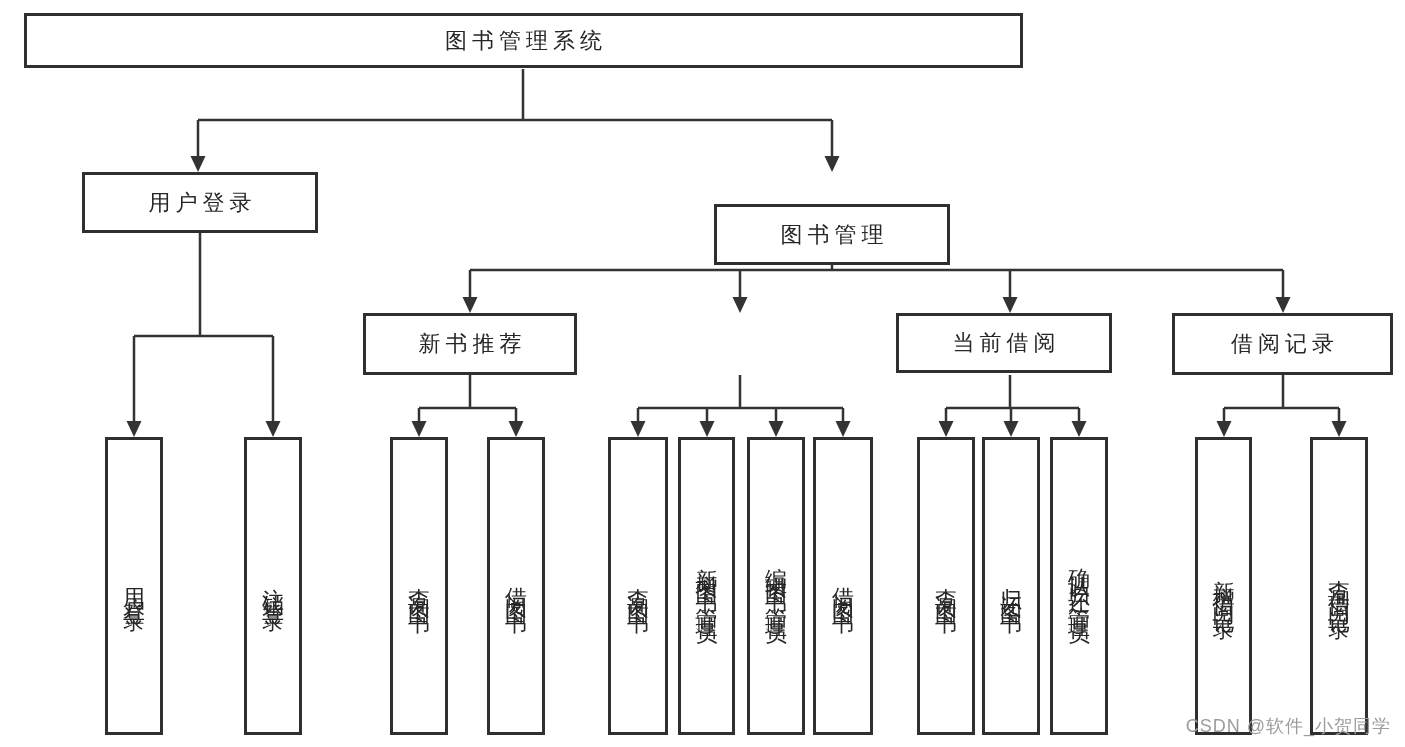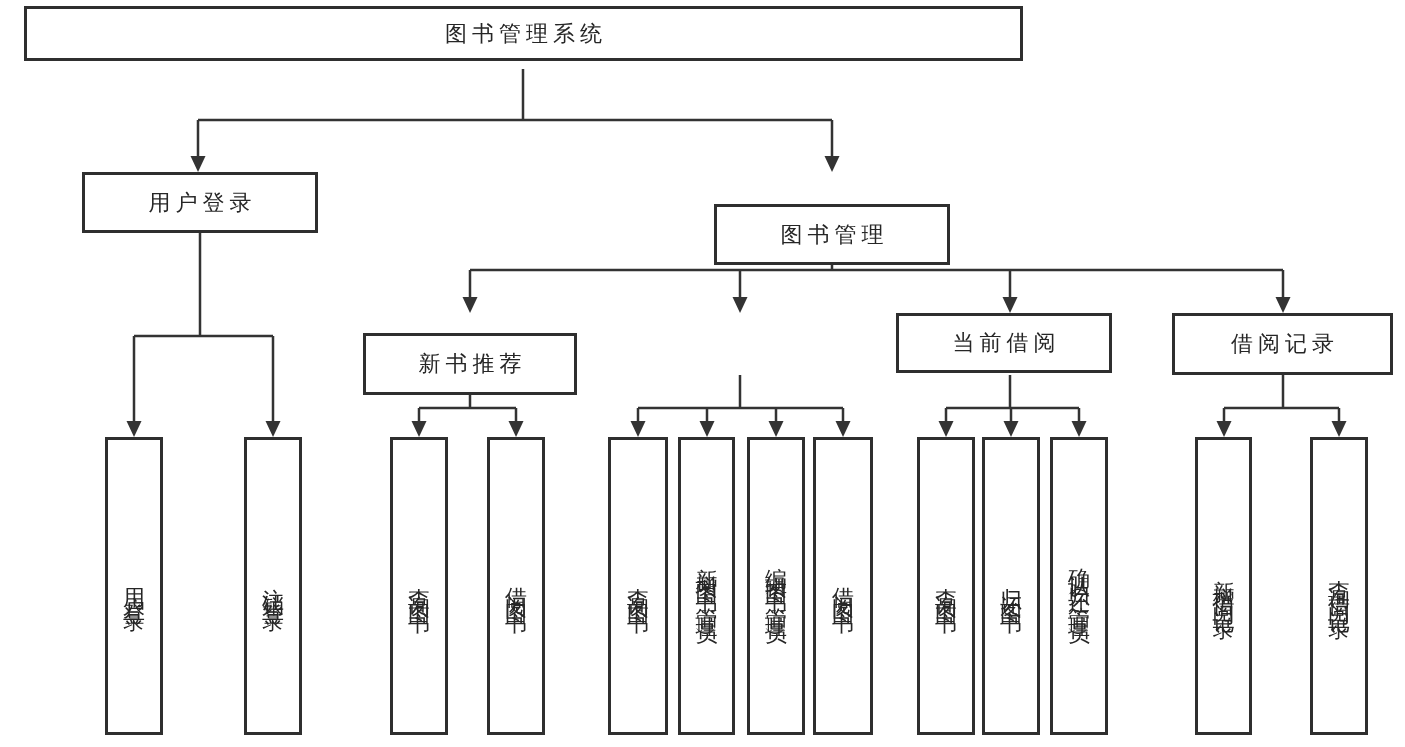--- a/index.html
+++ b/index.html
@@ -103,32 +103,32 @@
       <use href="#ah" transform="translate(776,421)"></use>
       <use href="#ah" transform="translate(843,421)"></use>
       <use href="#ah" transform="translate(946,421)"></use>
       <use href="#ah" transform="translate(1011,421)"></use>
       <use href="#ah" transform="translate(1079,421)"></use>
       <use href="#ah" transform="translate(1224,421)"></use>
       <use href="#ah" transform="translate(1339,421)"></use>
     </g>
   </svg>
 
-  <div class="hbox" style="left:24px; top:6px; width:999px; height:55px;">
+  <div class="hbox" style="left:24px; top:13px; width:999px; height:55px;">
     <span class="lbl">图书管理系统</span>
   </div>
 
   <div class="hbox" style="left:82px; top:172px; width:236px; height:61px;">
     <span class="lbl">用户登录</span>
   </div>
   <div class="hbox" style="left:714px; top:172px; width:236px; height:61px;margin-top:32px;">
     <span class="lbl">图书管理</span>
   </div>
 
-  <div class="hbox" style="left:363px; top:313px; width:214px; height:62px;margin-top:20px;">
+  <div class="hbox" style="left:363px; top:313px; width:214px; height:62px;">
     <span class="lbl">新书推荐</span>
   </div>
   <div class="hbox" style="left:896px; top:313px; width:216px; height:60px;">
     <span class="lbl">当前借阅</span>
   </div>
   <div class="hbox" style="left:1172px; top:313px; width:221px; height:62px;">
     <span class="lbl">借阅记录</span>
   </div>
 
   <div class="vbox" style="left:105px; top:437px; width:58px; height:298px;">
@@ -168,14 +168,15 @@
     <span class="vlbl">确认归还（管理员）</span>
   </div>
 
   <div class="vbox" style="left:1195px; top:437px; width:57px; height:298px;">
     <span class="vlbl">新增借阅记录</span>
   </div>
   <div class="vbox" style="left:1310px; top:437px; width:58px; height:298px;">
     <span class="vlbl">查询借阅记录</span>
   </div>
 
+  <div class="watermark">CSDN @软件_小贺同学</div>
 
 </div>
 
 </body></html>

